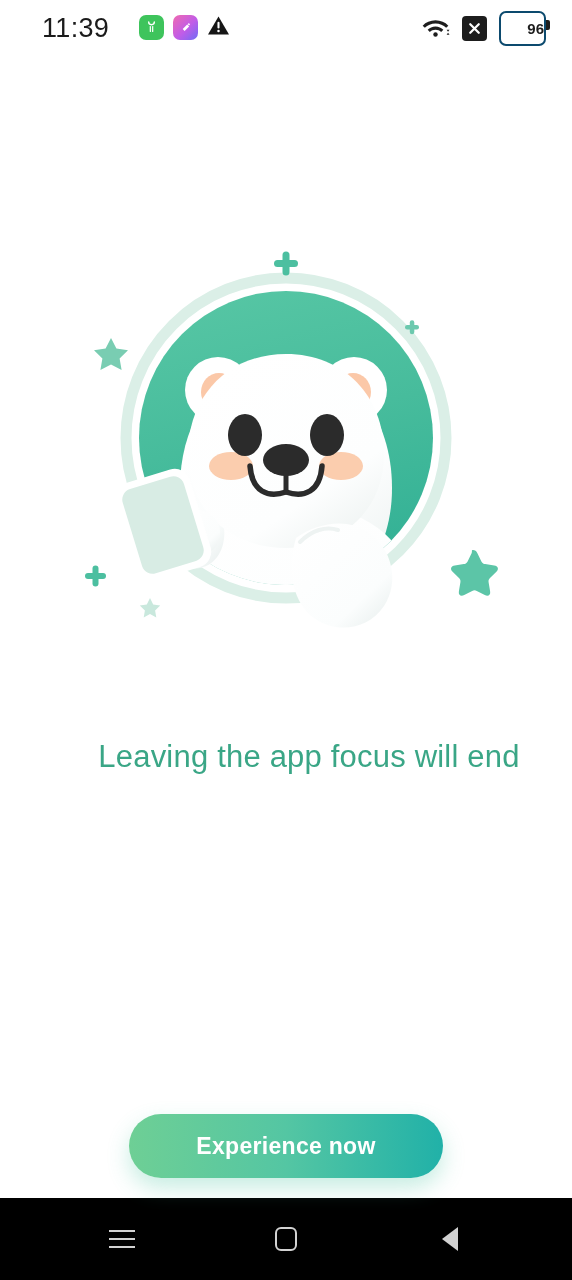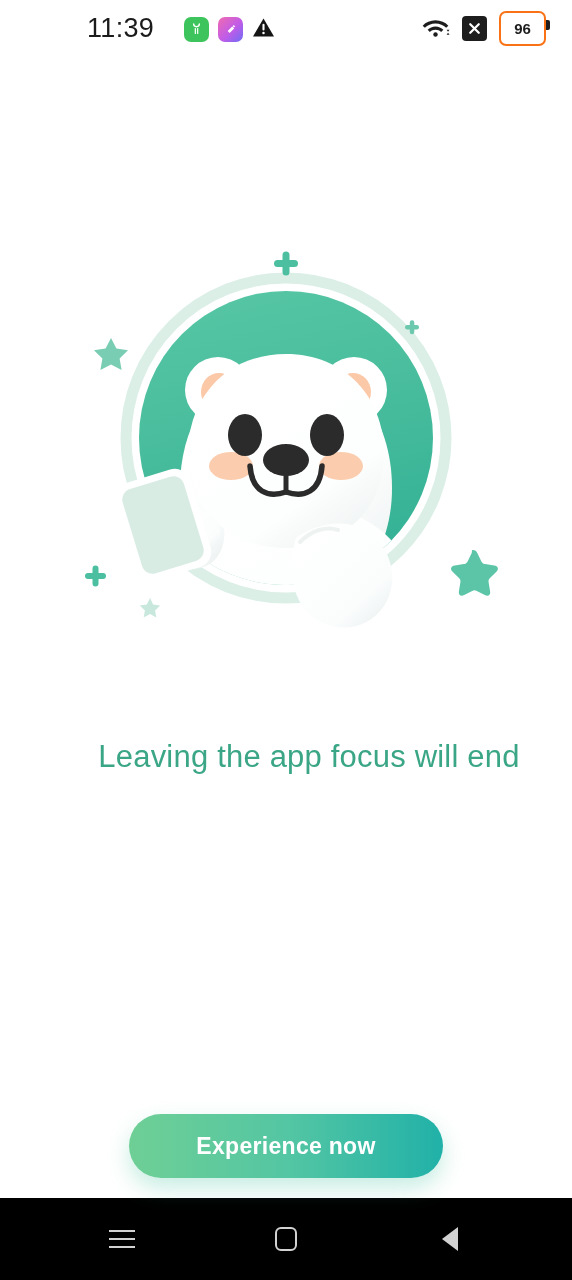--- a/index.html
+++ b/index.html
@@ -16,42 +16,42 @@
     display:flex; flex-direction:column;
   }
 
   
   .status-bar {
     height:56px; flex:0 0 56px;
     display:flex; align-items:center;
     padding:0 26px 0 42px;
     background:#ffffff;
   }
-  .status-left { display:flex; align-items:flex-end; gap:16px;margin-left:45px; }
+  .status-left { display:flex; align-items:flex-start; gap:16px; }
   .status-clock {
     font-size:27px; font-weight:400; color:#1b1b1b;
     letter-spacing:.3px; line-height:1;
   }
   .status-icons-left { display:flex; align-items:center; gap:9px; margin-left:14px; }
   .app-badge {
     width:25px; height:25px; border-radius:7px;
     display:flex; align-items:center; justify-content:center;
   }
   .badge-green { background:#3ec45c; }
   .badge-grad  { background:linear-gradient(135deg,#f06ab0 0%,#c05ce8 55%,#6f6cf5 100%); }
   .status-spacer { flex:1 1 auto; }
   .status-right { display:flex; align-items:center; gap:12px; }
   .icon-x {
     width:25px; height:25px; border-radius:4px; background:#1d1d1d;
     display:flex; align-items:center; justify-content:center;
   }
   .battery {
     position:relative; width:47px; height:35px;
-    border:2px solid #f97316; border-radius:7px;
-    display:flex; align-items:center; justify-content:center;
+    border:2px solid #0c4a6e; border-radius:7px;
+    display:flex; align-items:center; justify-content:flex-end;
   }
   .battery::after {
     content:""; position:absolute; right:-6px; top:7px;
     width:4px; height:10px; background:#1d1d1d;
     border-radius:0 2px 2px 0;
   }
   .battery-text { font-size:15px; font-weight:700; color:#1d1d1d; line-height:1; }
 
   
   .content {

